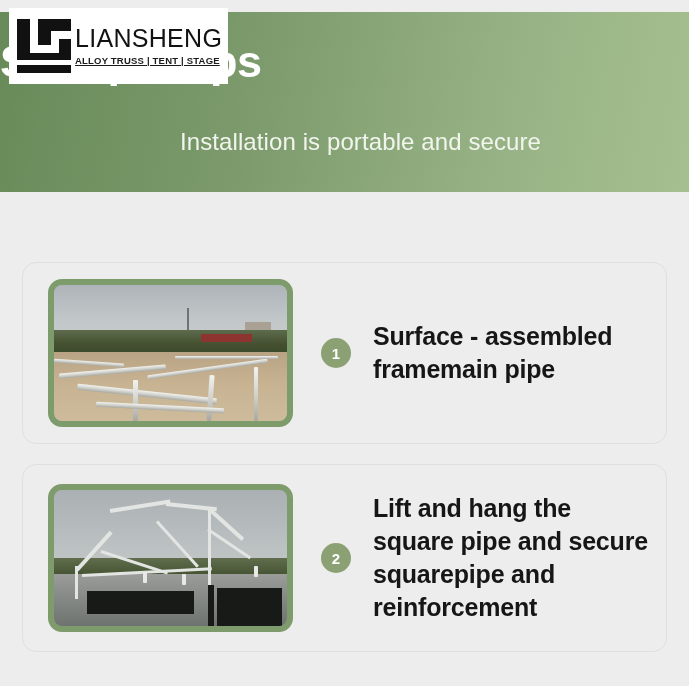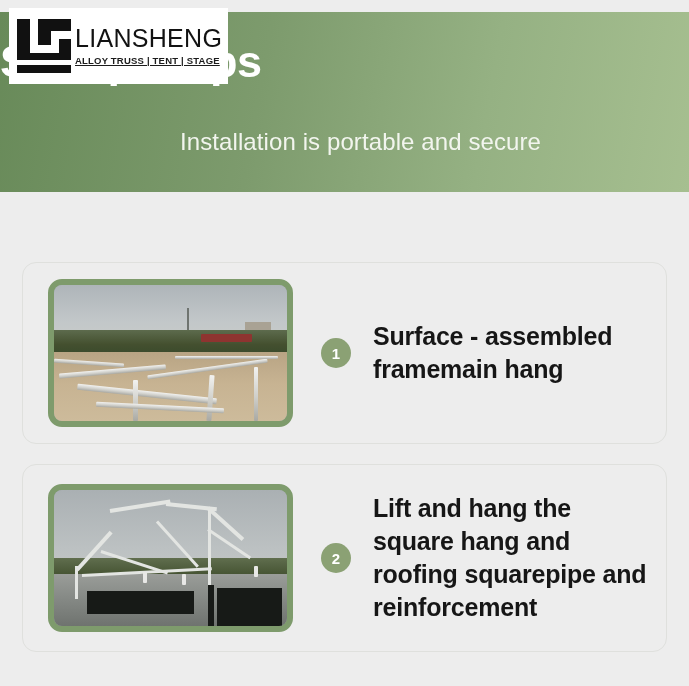--- a/index.html
+++ b/index.html
@@ -328,21 +328,21 @@
           <div class="bar" style="left:34%; top:70%;  width:5px; height:30%;"></div>
           <div class="bar" style="left:66%; top:66%;  width:5px; height:34%; transform:rotate(4deg);"></div>
           <div class="bar" style="left:0%;  top:56%;  width:30%; height:4px; transform:rotate(4deg);"></div>
           <div class="bar" style="left:52%; top:52%;  width:44%; height:3px;"></div>
           <div class="bar" style="left:18%; top:88%;  width:55%; height:5px; transform:rotate(3deg);"></div>
           <div class="bar" style="left:86%; top:60%;  width:4px; height:40%;"></div>
         </div>
       </div>
       <div class="step-body">
         <div class="step-badge">1</div>
-        <div class="step-text">Surface - assembled framemain hang</div>
+        <div class="step-text">Surface - assembled framemain pipe</div>
       </div>
     </div>
 
     <div class="step-card card-2">
       <div class="photo-frame">
         <div class="photo-inner">
           <div class="sky-2"></div>
           <div class="trees-2"></div>
           <div class="deck-2"></div>
 
@@ -359,18 +359,18 @@
           <div class="worker" style="left:38%; top:60%;"></div>
           <div class="worker" style="left:55%; top:62%;"></div>
           <div class="worker" style="left:86%; top:56%;"></div>
           <div class="rail-2" style="left:14%; top:74%; width:46%; height:17%;"></div>
           <div class="rail-2" style="left:70%; top:72%; width:28%; height:28%;"></div>
           <div class="rail-2" style="left:66%; top:70%; width:6px; height:30%;"></div>
         </div>
       </div>
       <div class="step-body">
         <div class="step-badge">2</div>
-        <div class="step-text">Lift and hang the square hang and roofing squarepipe and reinforcement</div>
+        <div class="step-text">Lift and hang the square pipe and secure squarepipe and reinforcement</div>
       </div>
     </div>
 
   </div>
 </div>
 
 </body></html>

